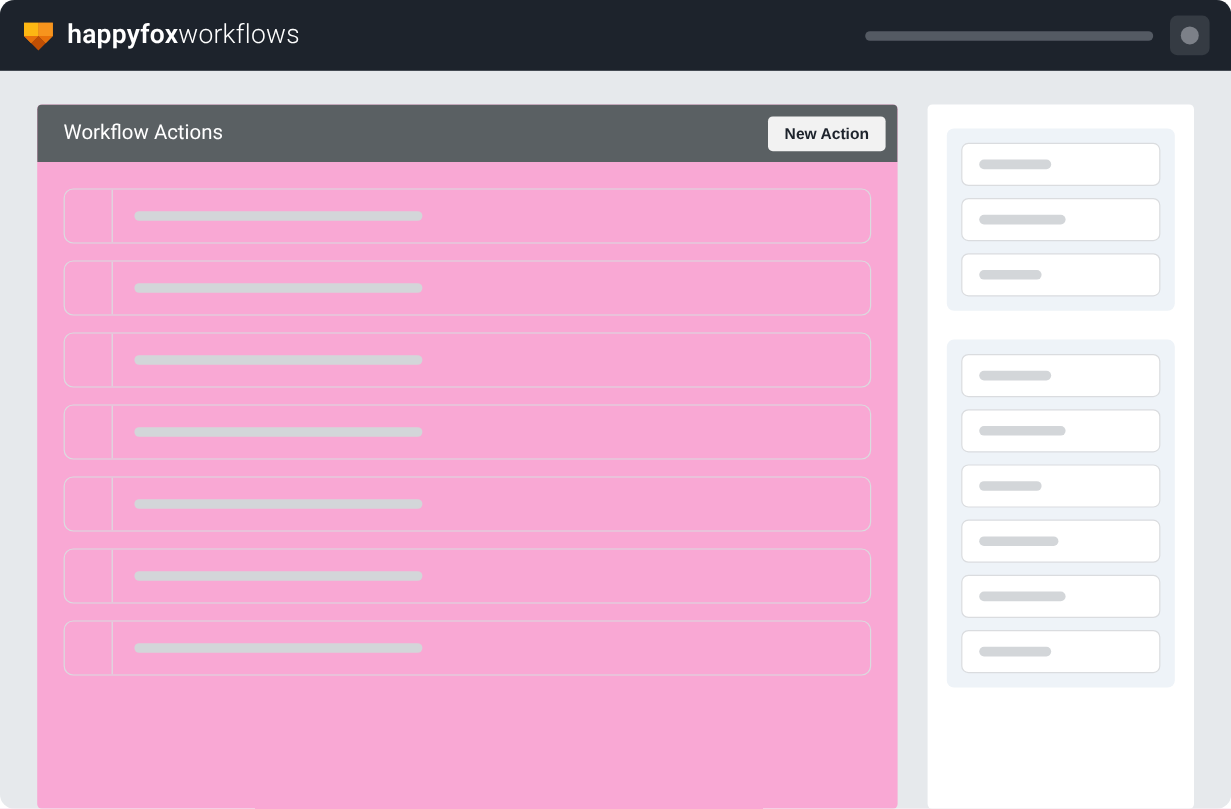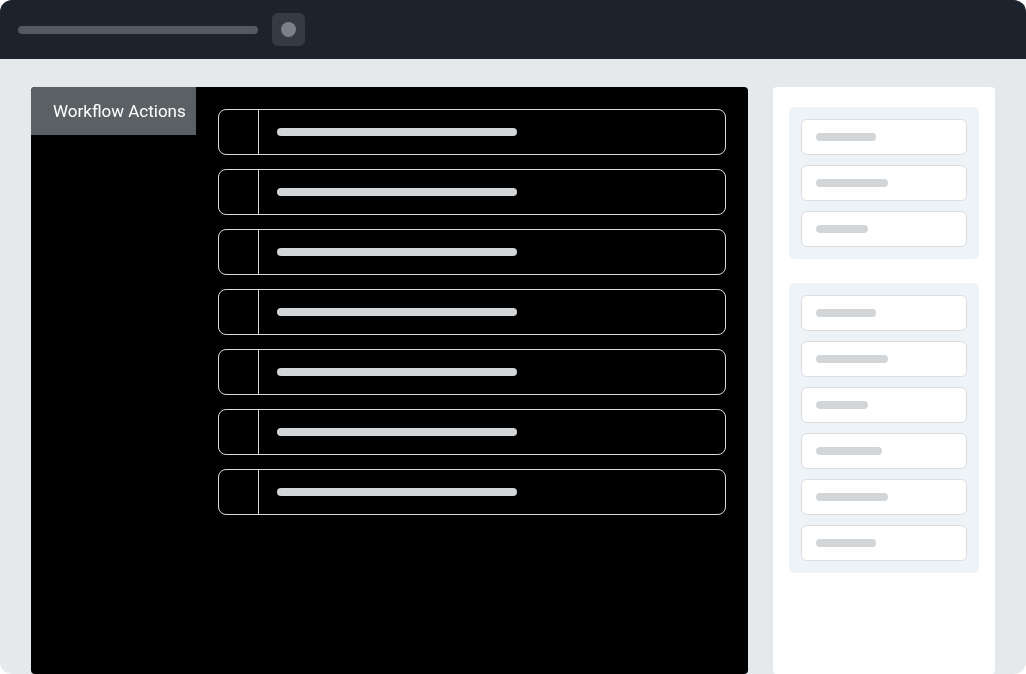--- a/index.html
+++ b/index.html
@@ -78,25 +78,25 @@
       border-radius: 50%;
     }
     .content {
       display: flex;
       gap: 25px;
       padding: 28px 31px 0 31px;
       height: calc(100% - 59px);
     }
     .main-panel {
       width: 816px;
-      background: #000000;
-      border-radius: 4px;
-      overflow: hidden;
-      display: flex;
-      flex-direction: row;
+      background: #f9a8d4;
+      border-radius: 4px;
+      overflow: hidden;
+      display: flex;
+      flex-direction: column;
     }
     .panel-header {
       height: 48px;
       background: #5A6063;
       display: flex;
       align-items: center;
       justify-content: space-between;
       padding: 0 10px 0 22px;
     }
     .panel-title {
@@ -187,33 +187,50 @@
       background: #D3D6D9;
       border-radius: 4px;
     }
   </style>
 </head>
 <body>
 
 <div class="app-frame">
 
   <div class="topbar">
+    <div class="brand">
+      <div class="brand-logo">
+        <svg width="28" height="26" viewBox="0 0 28 26">
+          <path d="M 2 2 L 14 2 L 14 13 L 8 19 L 2 13 Z" fill="#F7941D"></path>
+          <path d="M 14 2 L 26 2 L 26 13 L 20 19 L 14 13 Z" fill="#F7941D"></path>
+          <path d="M 2 2 L 14 2 L 14 13 L 2 13 Z" fill="#FDB813" opacity="0.95"></path>
+          <path d="M 14 2 L 26 2 L 26 13 L 14 13 Z" fill="#F7941D"></path>
+          <path d="M 2 13 L 8 19 L 14 13 Z" fill="#E8710A"></path>
+          <path d="M 14 13 L 20 19 L 26 13 Z" fill="#E8710A"></path>
+          <path d="M 8 19 L 14 25 L 20 19 L 14 13 Z" fill="#D35400" opacity="0.9"></path>
+        </svg>
+      </div>
+      <div class="brand-text">
+        <span class="bold">happyfox</span><span>workflows</span>
+      </div>
+    </div>
     <div class="topbar-right">
       <div class="search-placeholder"></div>
       <div class="avatar-box">
         <div class="avatar-dot"></div>
       </div>
     </div>
   </div>
 
   <div class="content">
 
     <div class="main-panel">
       <div class="panel-header">
         <div class="panel-title">Workflow Actions</div>
+        <button class="new-action-btn">New Action</button>
       </div>
       <div class="panel-body">
 
         <div class="action-row">
           <div class="action-handle"></div>
           <div class="action-content">
             <div class="action-skeleton"></div>
           </div>
         </div>
         <div class="action-row">

